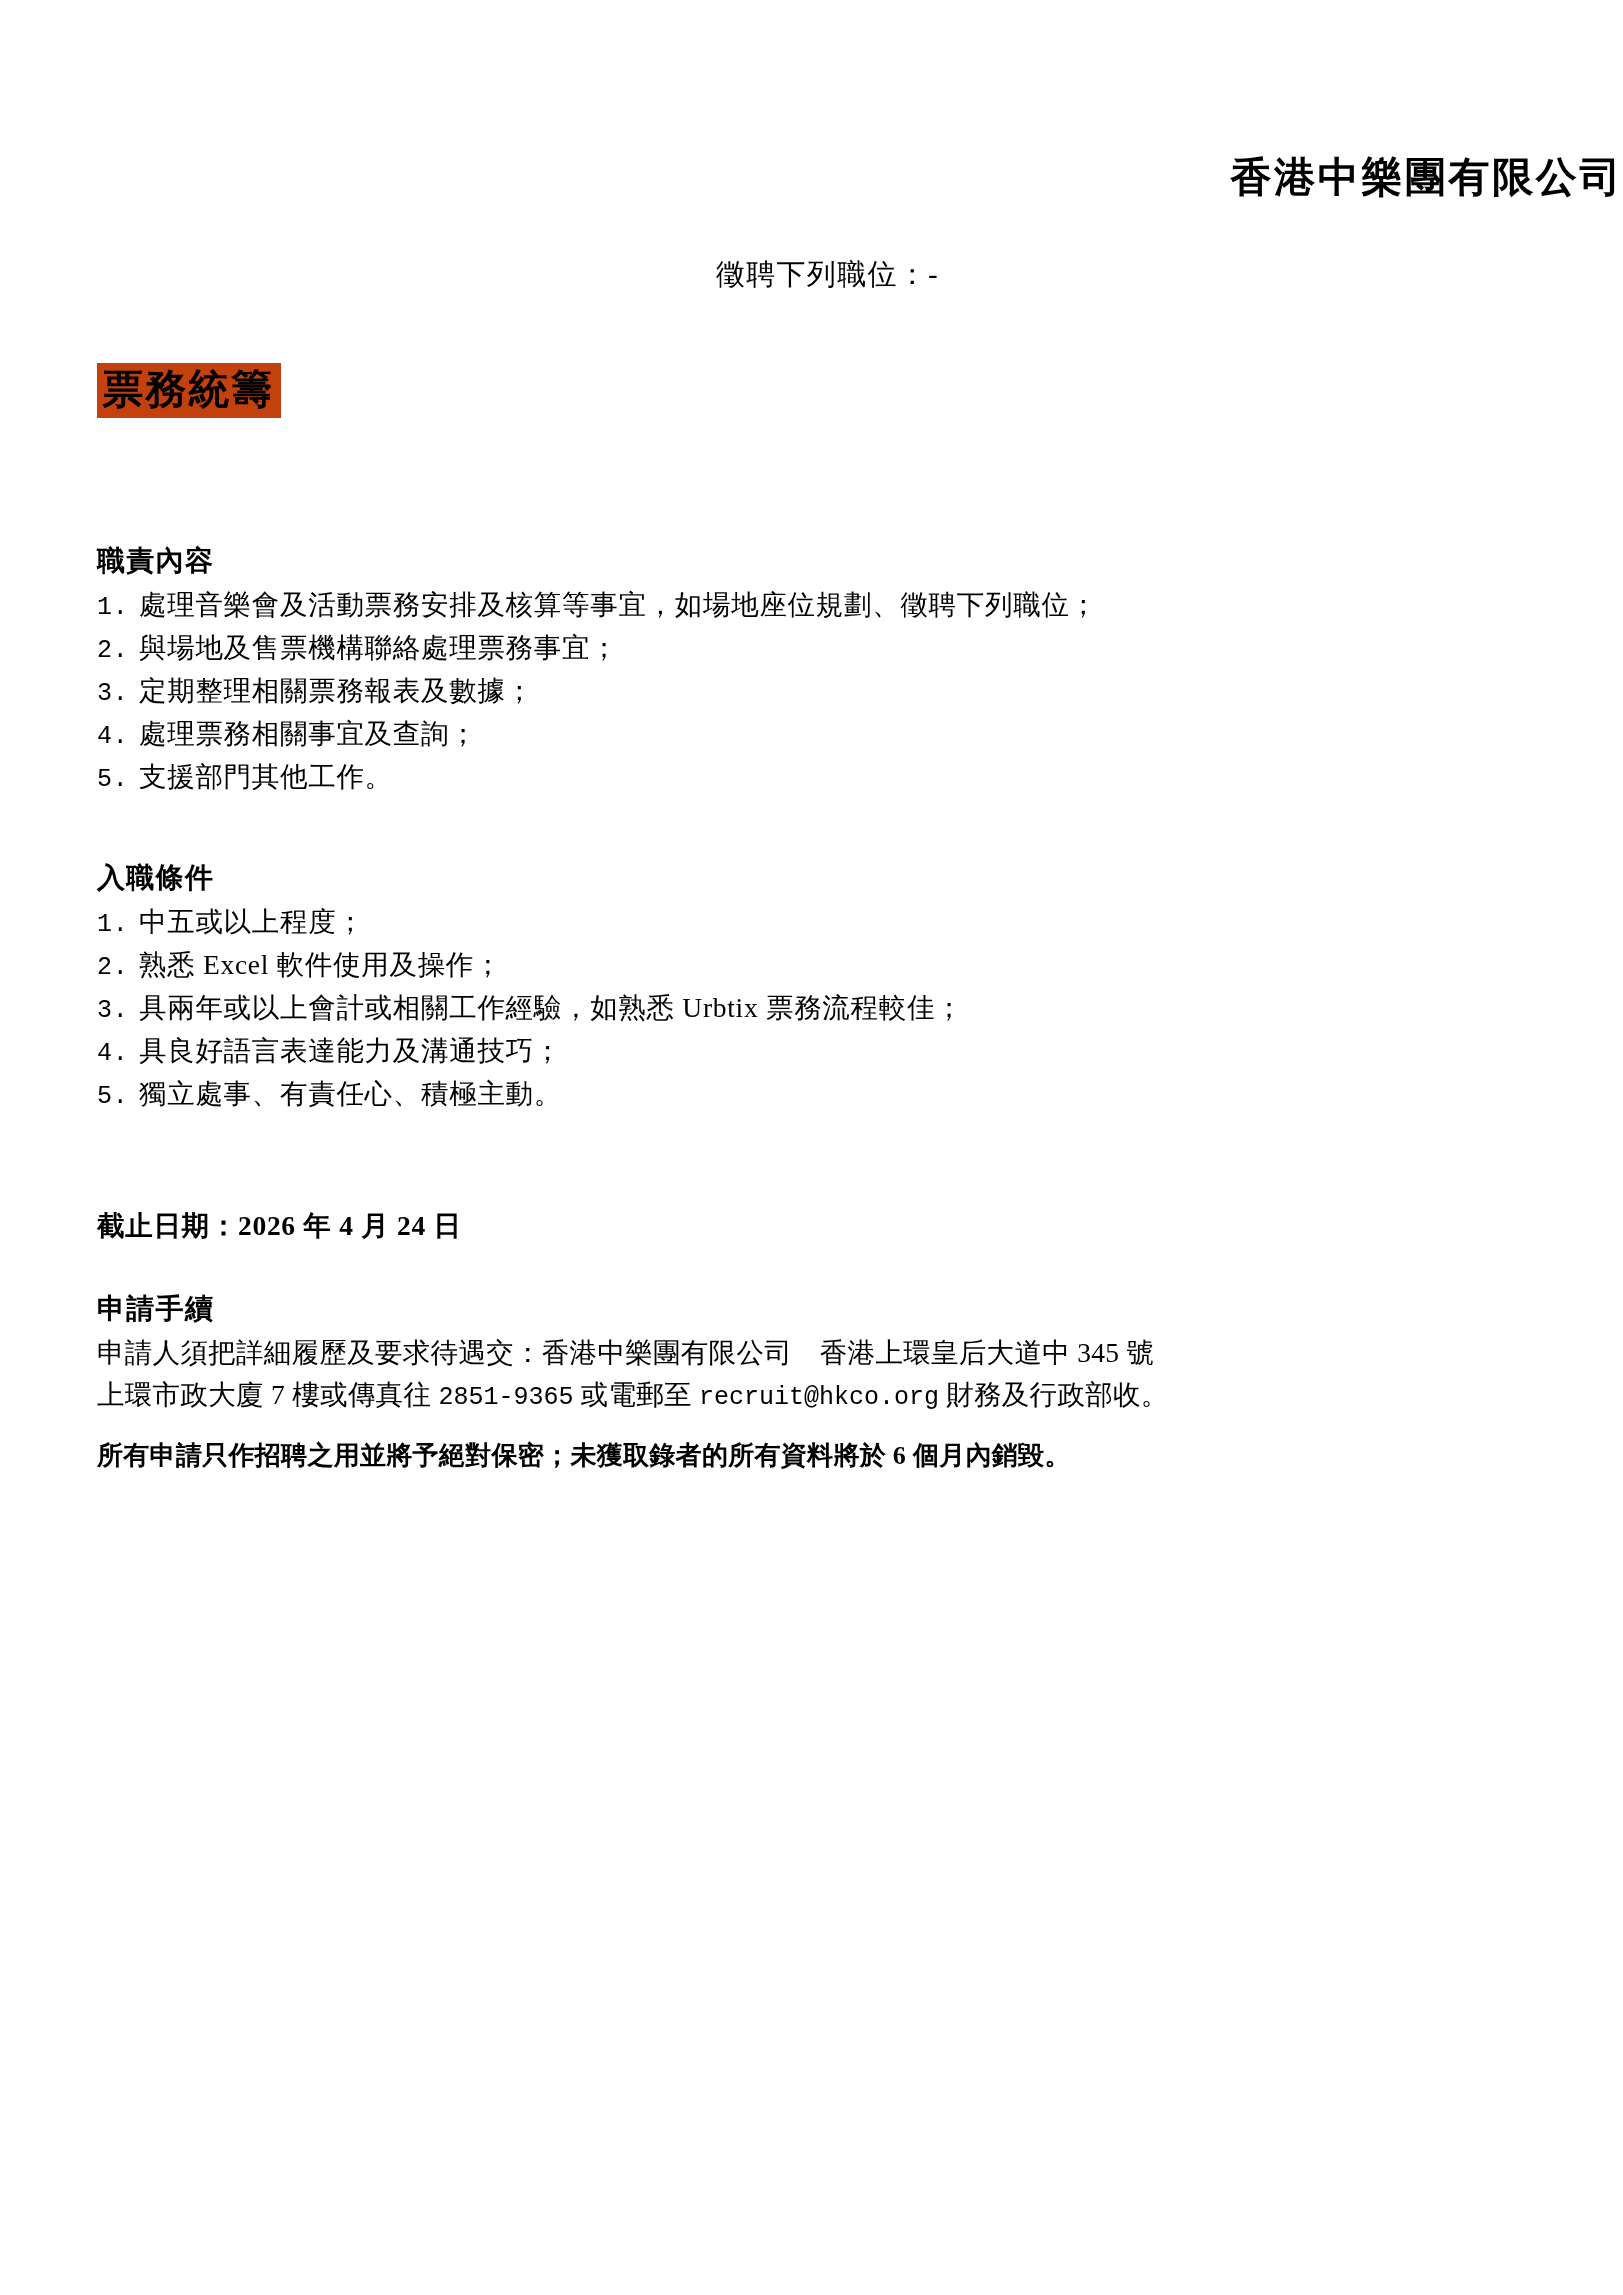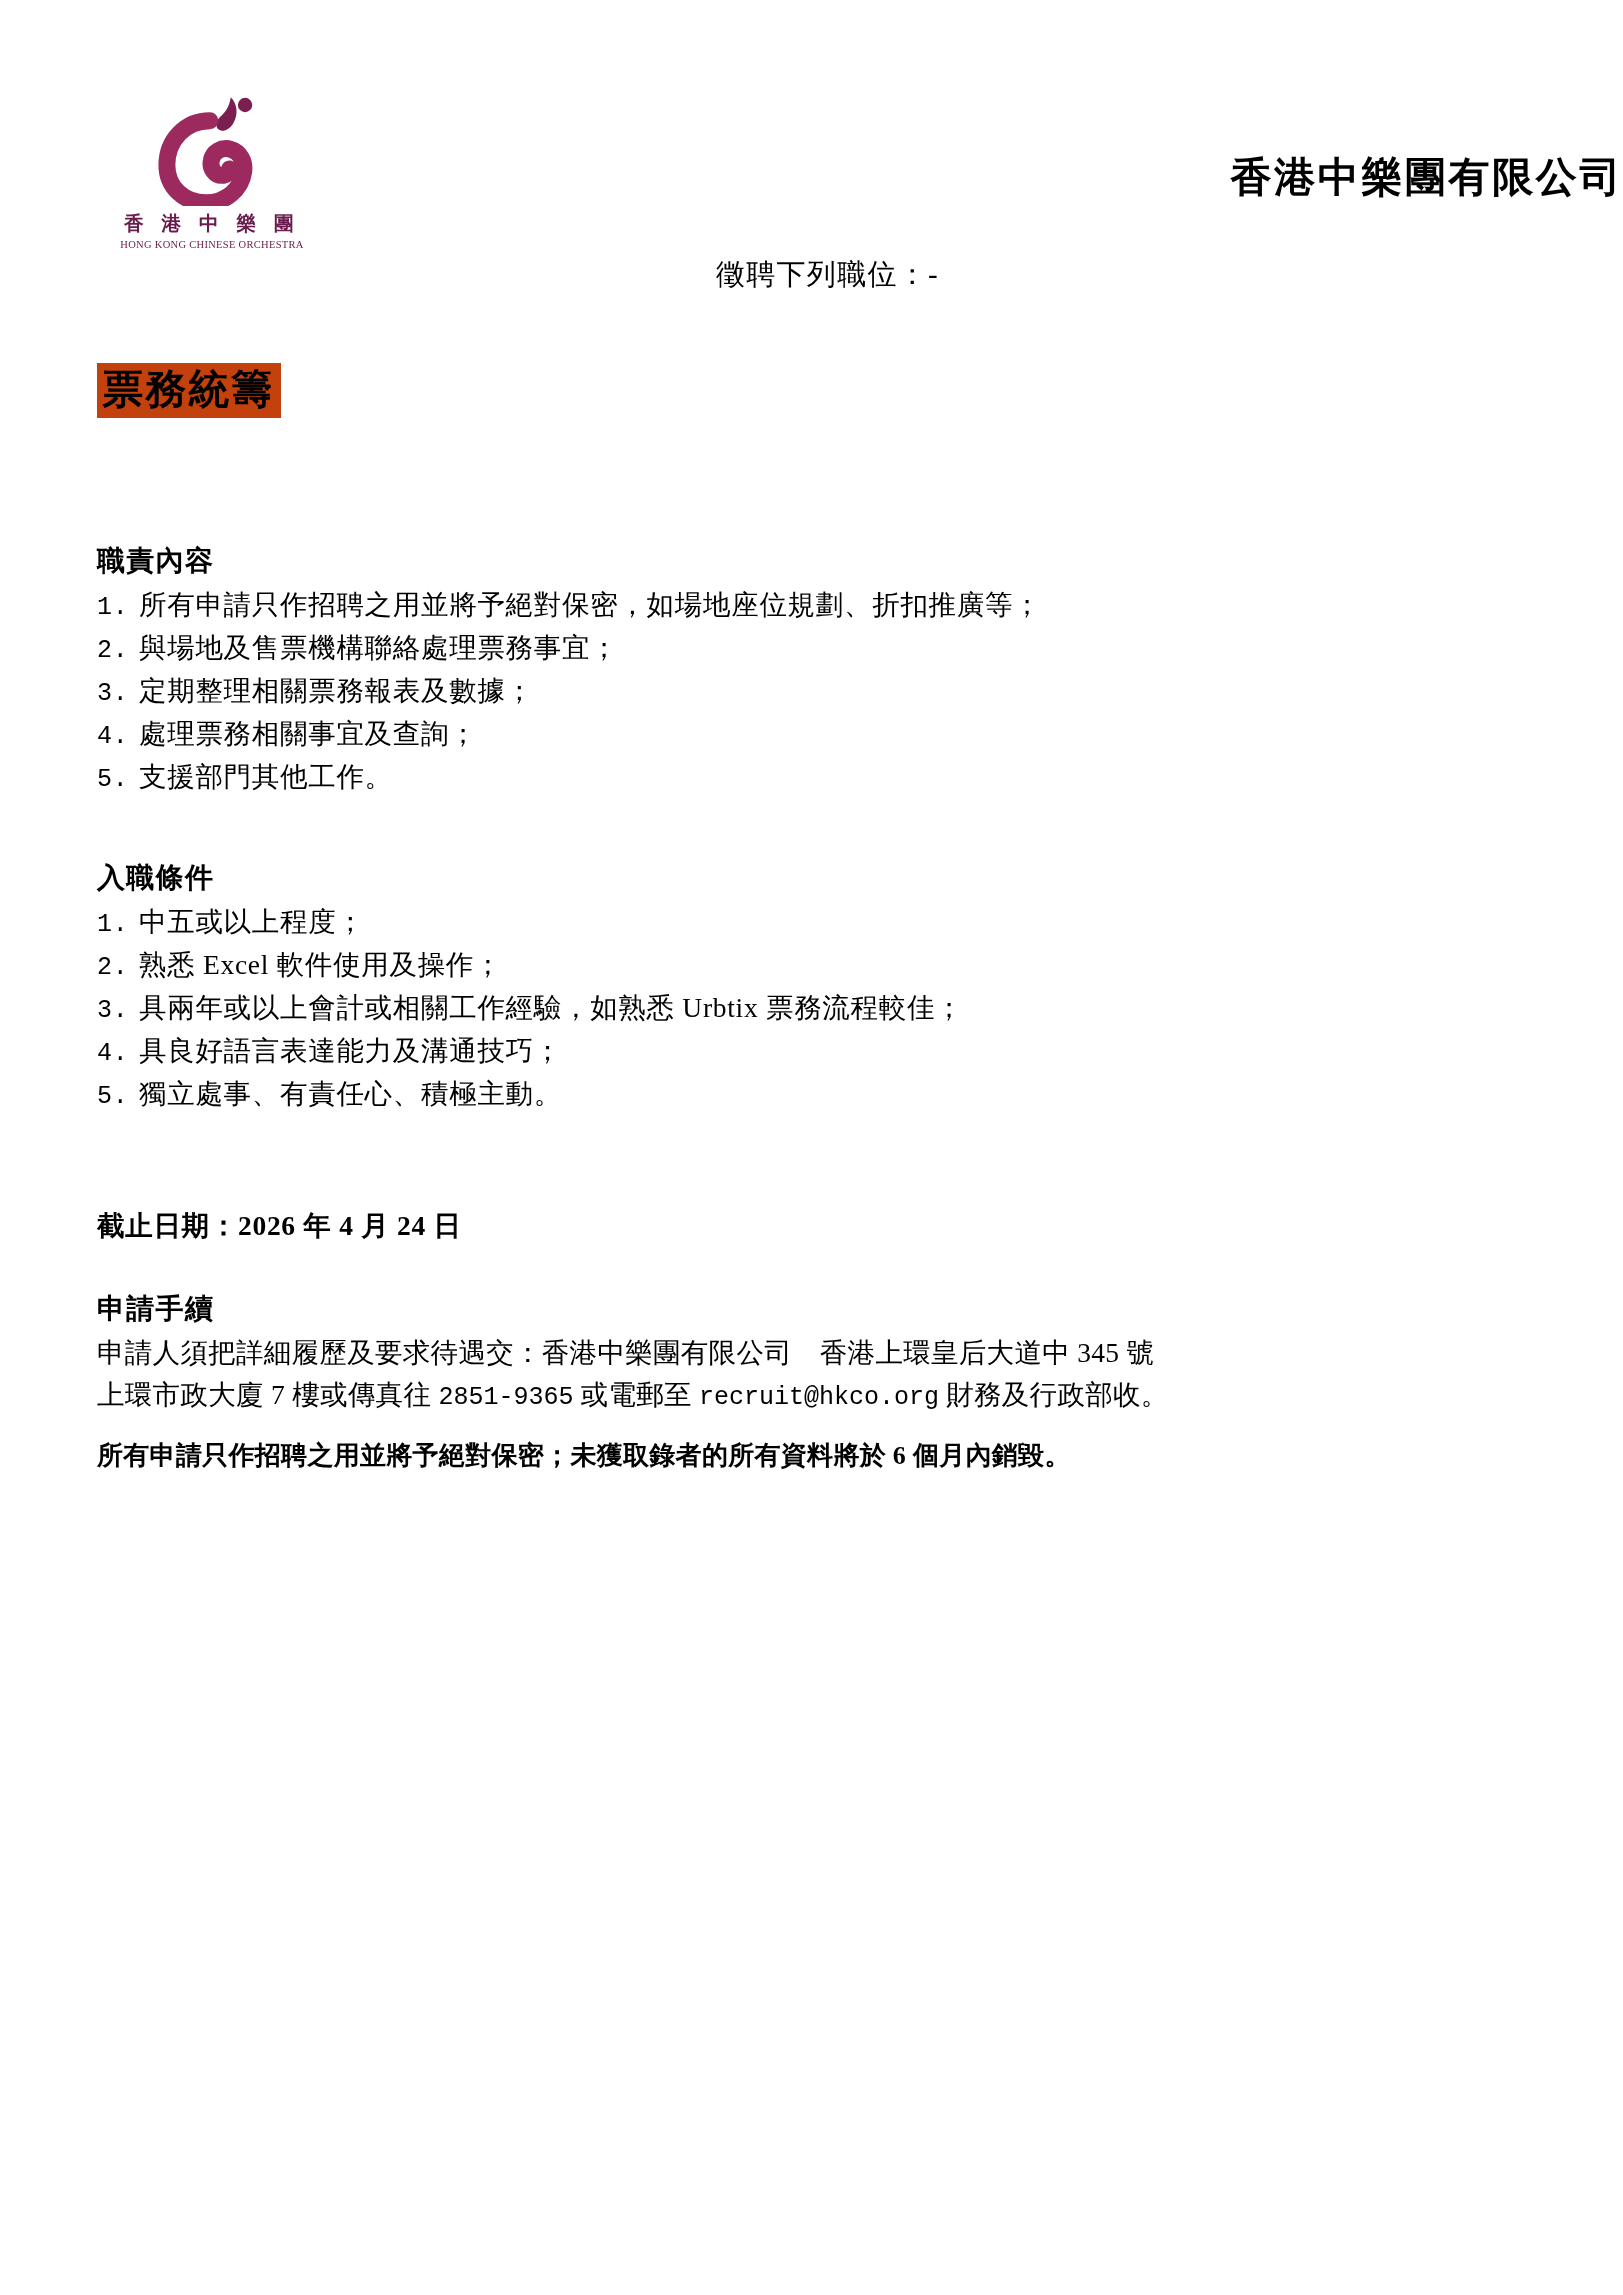--- a/index.html
+++ b/index.html
@@ -163,50 +163,39 @@
   .spacer-sm { height: 11.8px; }
   .nowrap { white-space: nowrap; }
 </style>
 </head>
 <body>
 
 <div class="page">
 
   <div class="header">
 
-    <div class="logo-block">
-      <div class="logo-mark">
-        <svg width="131" height="114" viewBox="0 0 200 175" xmlns="http://www.w3.org/2000/svg">
-          <path d="M128 8 C138 18 140 34 132 48 C126 58 116 62 110 58 C104 54 105 44 112 38 C120 31 126 22 128 8 Z" fill="#7b1f50"></path>
-          <circle cx="150" cy="20" r="11" fill="#7b1f50"></circle>
-          <path d="M96 44 C58 44 30 74 30 112 C30 146 56 170 90 170 C120 170 144 150 148 122 C150 106 142 92 128 88 C114 84 100 92 98 106 C96 118 104 128 114 128 C120 128 125 124 126 118" fill="none" stroke="#9c2a5e" stroke-width="26" stroke-linecap="round"></path>
-        </svg>
-      </div>
-      <div class="logo-cn">香 港 中 樂 團</div>
-      <div class="logo-en">HONG KONG CHINESE ORCHESTRA</div>
-    </div>
 
     <div class="org-title">香港中樂團有限公司</div>
     <div class="recruit-line">徵聘下列職位：-</div>
   </div>
 
   <div class="content">
 
     <div>
       <span class="post-title">票務統籌</span>
     </div>
 
     <div class="gap-large"></div>
 
     <div class="section">
       <div class="section-head">職責內容</div>
       <ol class="list">
         <li>
           <span class="num">1.</span>
-          <span class="txt">所有申請只作招聘之用並將予絕對保密，如場地座位規劃、折扣推廣等；</span>
+          <span class="txt">處理音樂會及活動票務安排及核算等事宜，如場地座位規劃、徵聘下列職位；</span>
         </li>
         <li>
           <span class="num">2.</span>
           <span class="txt">與場地及售票機構聯絡處理票務事宜；</span>
         </li>
         <li>
           <span class="num">3.</span>
           <span class="txt">定期整理相關票務報表及數據；</span>
         </li>
         <li>

